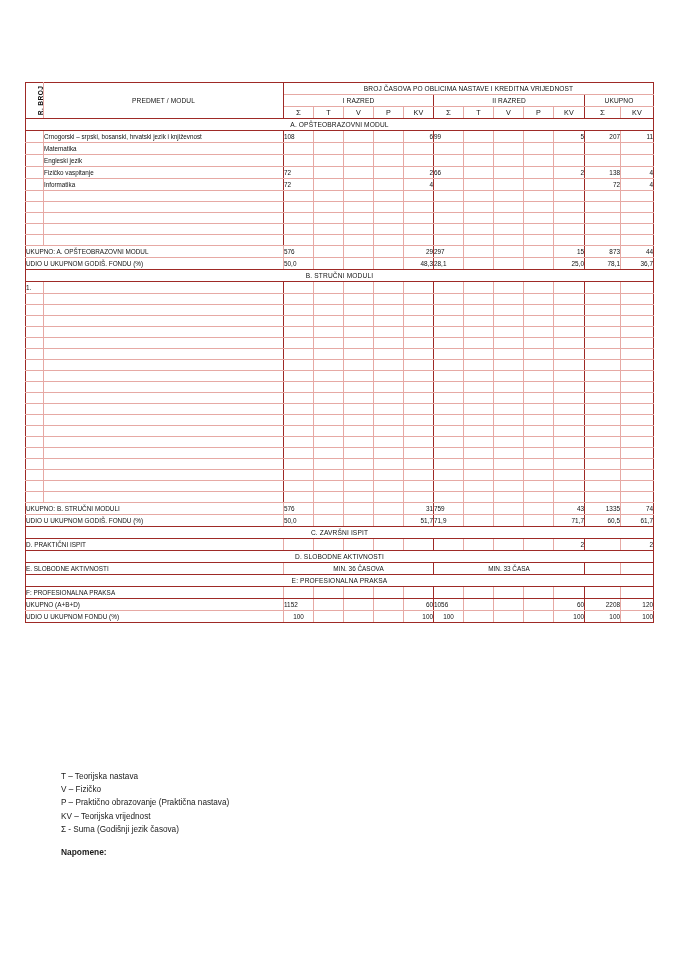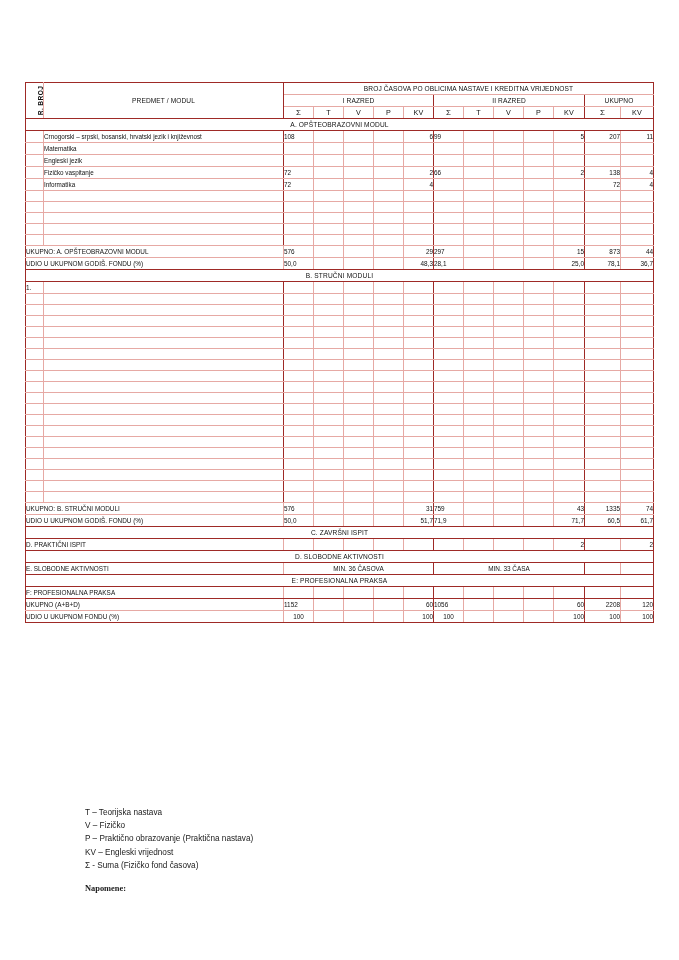--- a/index.html
+++ b/index.html
@@ -93,32 +93,30 @@
   .subj { padding-left: 4px; text-align: left; font-size: 6.3px; }
   .num { text-align: left; padding-left: 3px; }
   .numr { text-align: right; padding-right: 3px; }
   .ctr { text-align: center; }
   .idx { text-align: left; padding-left: 3px; font-weight: bold; }
   .lbl { padding-left: 4px; text-align: left; }
 
   
   .legend {
     position: absolute;
-    left: 85px; top: 770px;
+    left: 61px; top: 770px;
     font-size: 8.2px;
     line-height: 13.2px;
     color: #1a1a1a;
-    margin-top: 36px;
   }
   .legend div { white-space: nowrap; }
   .legend .napomene {
     font-weight: bold;
     margin-top: 10px;
     font-size: 8.4px;
-    font-family: Liberation Serif, serif;
   }
 </style>
 </head>
 <body>
 
 <div class="page">
   <div class="sheet">
     <table class="curr">
       <colgroup>
         <col style="width:18px">
@@ -806,17 +804,17 @@
         </tr>
 
       </tbody>
     </table>
   </div>
 
   <div class="legend">
     <div>T – Teorijska nastava</div>
     <div>V – Fizičko</div>
     <div>P – Praktično obrazovanje (Praktična nastava)</div>
-    <div>KV – Engleski vrijednost</div>
-    <div>Σ - Suma (Fizičko fond časova)</div>
+    <div>KV – Teorijska vrijednost</div>
+    <div>Σ - Suma (Godišnji jezik časova)</div>
     <div class="napomene">Napomene:</div>
   </div>
 </div>
 
 </body></html>

